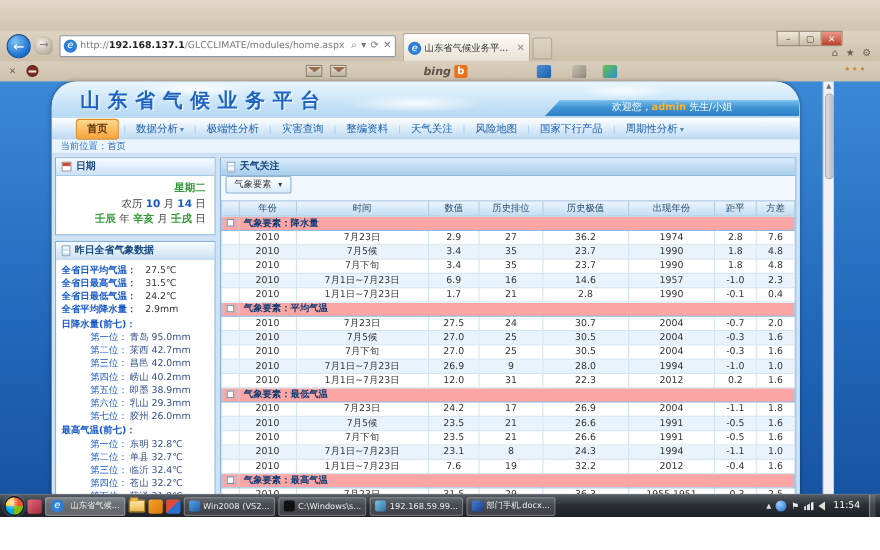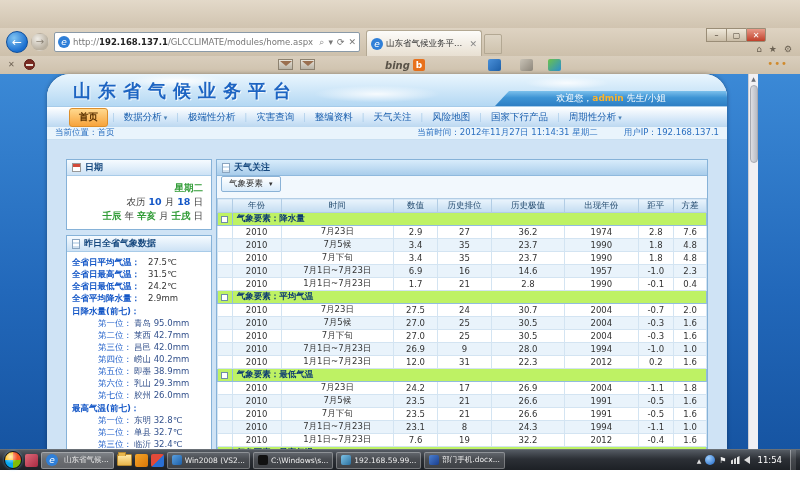--- a/index.html
+++ b/index.html
@@ -83,21 +83,21 @@
   .menu-item{padding:2px 9px;color:#1a5fae;white-space:nowrap;}
   .menu-item.active{background:linear-gradient(180deg,#ffd98f,#f7a33b);border:1px solid #dd8f2b;border-radius:3px;
     color:#5b3200;font-weight:bold;margin-right:4px;}
   .sep{color:#a8cbe8;font-size:8px;}
   .m-arrow{font-size:7px;color:#4f84b8;margin-left:2px;}
 
   .infobar{height:13px;background:#e9f4fc;border-bottom:1px solid #c9dff1;display:flex;align-items:center;
     justify-content:space-between;padding:0 8px;font-size:8.5px;color:#2a6fc0;}
   .info-right{display:flex;gap:26px;}
 
-  .page-body{height:330px;background:#cfe3f5;padding:19px;display:flex;gap:4px;overflow:hidden;}
+  .page-body{height:330px;background:#cfe3f5;padding:3px;display:flex;gap:4px;overflow:hidden;}
 
   
   .sidebar{width:146px;flex:0 0 146px;display:flex;flex-direction:column;gap:5px;}
   .panel{border:1px solid #86b2d8;background:#fff;}
   .panel-hd{height:16px;display:flex;align-items:center;gap:4px;padding:0 5px;
     background:linear-gradient(180deg,#f6fbff,#cde2f5);border-bottom:1px solid #a8cbe8;
     font-size:9px;font-weight:bold;color:#17497f;}
   .ico-cal{width:9px;height:9px;background:#fff;border:1px solid #999;position:relative;}
   .ico-cal::before{content:"";position:absolute;left:0;top:0;right:0;height:3px;background:#d24a3a;}
   .ico-doc{width:8px;height:10px;background:#fff;border:1px solid #8aa5c0;
@@ -122,21 +122,21 @@
     background:linear-gradient(180deg,#d8ecfb,#a9cdeb);border-bottom:1px solid #8fb9dd;
     font-size:9px;font-weight:bold;color:#17497f;flex:0 0 16px;}
   .toolbar{height:22px;flex:0 0 22px;background:#f2f8fd;display:flex;align-items:flex-start;padding:0 4px;}
   .elem-btn{font-size:8.5px;color:#333;border:1px solid #8ab2d6;border-radius:2px;padding:1px 7px;
     background:linear-gradient(180deg,#ffffff,#d9ebfa);display:flex;align-items:center;gap:4px;}
   .elem-btn .m-arrow{color:#333;}
   table{width:100%;border-collapse:collapse;table-layout:fixed;font-size:8.5px;color:#333;}
   th{height:14px;font-weight:normal;color:#234a6e;background:linear-gradient(180deg,#eaf4fc,#c3dcf1);
     border:1px solid #b2cde5;}
   td{height:11px;border:1px solid #d3e4f2;text-align:center;overflow:hidden;white-space:nowrap;padding:0 1px;}
-  tr.group-row td{background:#bef264;border-color:#92bcdf;height:12px;}
+  tr.group-row td{background:#fca5a5;border-color:#92bcdf;height:12px;}
   td.gtitle{text-align:left;color:#0d3b72;font-weight:bold;padding-left:4px;}
   tr.data-row.alt td{background:#e9f3fb;}
   .cb{display:inline-block;width:7px;height:7px;background:#fff;border:1px solid #6f8ca8;vertical-align:middle;}
   td.c0{border-right-color:#d3e4f2;}
 
   
   .taskbar{position:absolute;left:0;top:449px;width:800px;height:21px;z-index:50;
     background:linear-gradient(180deg,#555b63,#2c3036 45%,#1d2025);border-top:1px solid #6a7076;
     display:flex;align-items:center;gap:3px;padding:0 2px;}
   .orb{width:18px;height:18px;border-radius:50%;flex:0 0 18px;margin-left:2px;
@@ -241,36 +241,32 @@
             <span class="sep">|</span>
             <div class="menu-item">风险地图</div>
             <span class="sep">|</span>
             <div class="menu-item">国家下行产品</div>
             <span class="sep">|</span>
             <div class="menu-item">周期性分析<span class="m-arrow">▾</span></div>
           </div>
 
         <div class="infobar">
           <span>当前位置：首页</span>
-          <span class="info-right">
-            <span>当前时间：2012年11月27日 11:14:31 星期二</span>
-            <span>用户IP：192.168.137.1</span>
-          </span>
         </div>
 
         <div class="page-body">
           <div class="sidebar">
             <div class="panel">
               <div class="panel-hd">
                 <span class="ico-cal"></span>
                 <span>日期</span>
               </div>
               <div class="cal-body">
                   <div class="cal-line"><span class="seg-green">星期二</span></div>
-                  <div class="cal-line"><span class="seg-dark">农历 </span><span class="seg-blue">10</span><span class="seg-dark"> 月 </span><span class="seg-blue">18</span><span class="seg-dark"> 日</span></div>
+                  <div class="cal-line"><span class="seg-dark">农历 </span><span class="seg-blue">10</span><span class="seg-dark"> 月 </span><span class="seg-blue">14</span><span class="seg-dark"> 日</span></div>
                   <div class="cal-line"><span class="seg-green">壬辰</span><span class="seg-dark"> 年 </span><span class="seg-green">辛亥</span><span class="seg-dark"> 月 </span><span class="seg-green">壬戌</span><span class="seg-dark"> 日</span></div>
                 </div>
             </div>
             <div class="panel grow">
               <div class="panel-hd">
                 <span class="ico-doc"></span>
                 <span>昨日全省气象数据</span>
               </div>
               <div class="yst-body">
                   <div class="stat">

